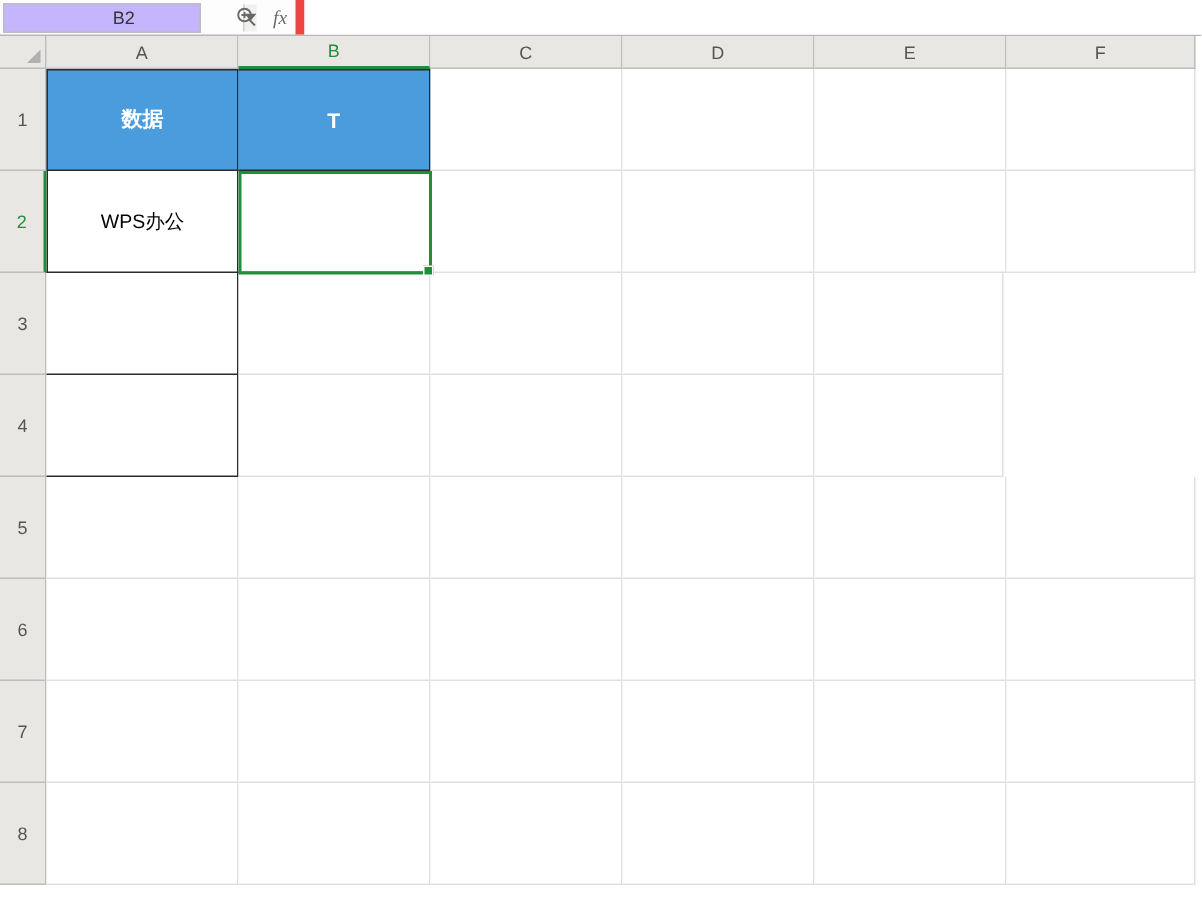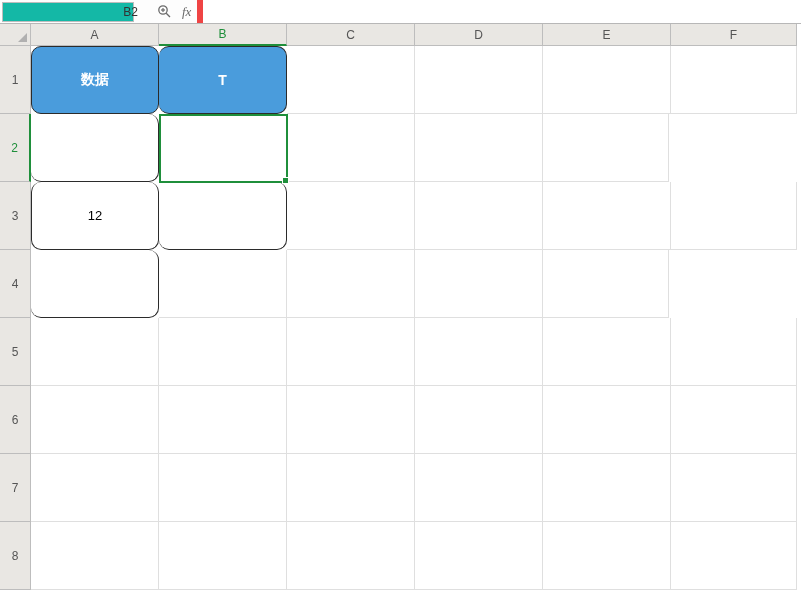--- a/index.html
+++ b/index.html
@@ -18,23 +18,22 @@
     height: 24px;
     border-bottom: 1px solid #b7b7b7;
     background: #fdfdfd;
   }
   .name-box {
     display: flex;
     align-items: center;
     width: 132px;
     height: 20px;
     border: 1px solid #bdbdbd;
-    background: #14b8a6;
+    background: #c4b5fd;
     margin-left: 2px;
-    padding-left: 48px;
   }
   .name-box input {
     flex: 1;
     border: none;
     outline: none;
     text-align: center;
     font-size: 12px;
     color: #333;
     height: 18px;
     background: transparent;
@@ -129,21 +128,21 @@
     background: #fff;
     text-align: center;
   }
   .cell.hdr {
     background: #4a9cdc;
     color: #fff;
     font-weight: bold;
     font-size: 14px;
   }
   
-  .tbl-border-r { border-right: 1px solid #2b2b2b; border-radius: 10px; }
+  .tbl-border-r { border-right: 1px solid #2b2b2b; }
   .tbl-border-b { border-bottom: 1px solid #2b2b2b; }
   .tbl-border-l { border-left: 1px solid #2b2b2b; }
   .tbl-border-t { border-top: 1px solid #2b2b2b; }
 
   
   .selection {
     position: absolute;
     border: 2px solid #1f8f3b;
     pointer-events: none;
     box-sizing: border-box;
@@ -213,30 +212,30 @@
     <div class="cell cwA rh1 hdr tbl-border-l tbl-border-t tbl-border-r tbl-border-b">数据</div>
     <div class="cell cwB rh1 hdr tbl-border-t tbl-border-r tbl-border-b">T</div>
     <div class="cell cwRest rh1"></div>
     <div class="cell cwRest rh1"></div>
     <div class="cell cwRest rh1"></div>
     <div class="cell rh1" style="flex:0 0 126px"></div>
   </div>
 
   <div class="row">
     <div class="row-h rh2 active">2</div>
+    <div class="cell cwA rh2 tbl-border-l tbl-border-r tbl-border-b">WPS办公</div>
     <div class="cell cwB rh2 tbl-border-r tbl-border-b"></div>
     <div class="cell cwRest rh2"></div>
     <div class="cell cwRest rh2"></div>
     <div class="cell cwRest rh2"></div>
     <div class="cell rh2" style="flex:0 0 126px"></div>
   </div>
 
   <div class="row">
     <div class="row-h rh3">3</div>
-    <div class="cell cwA rh3 tbl-border-l tbl-border-r tbl-border-b">12</div>
     <div class="cell cwB rh3 tbl-border-r tbl-border-b"></div>
     <div class="cell cwRest rh3"></div>
     <div class="cell cwRest rh3"></div>
     <div class="cell cwRest rh3"></div>
     <div class="cell rh3" style="flex:0 0 126px"></div>
   </div>
 
   <div class="row">
     <div class="row-h rh4">4</div>
     <div class="cell cwB rh4 tbl-border-r tbl-border-b"></div>

